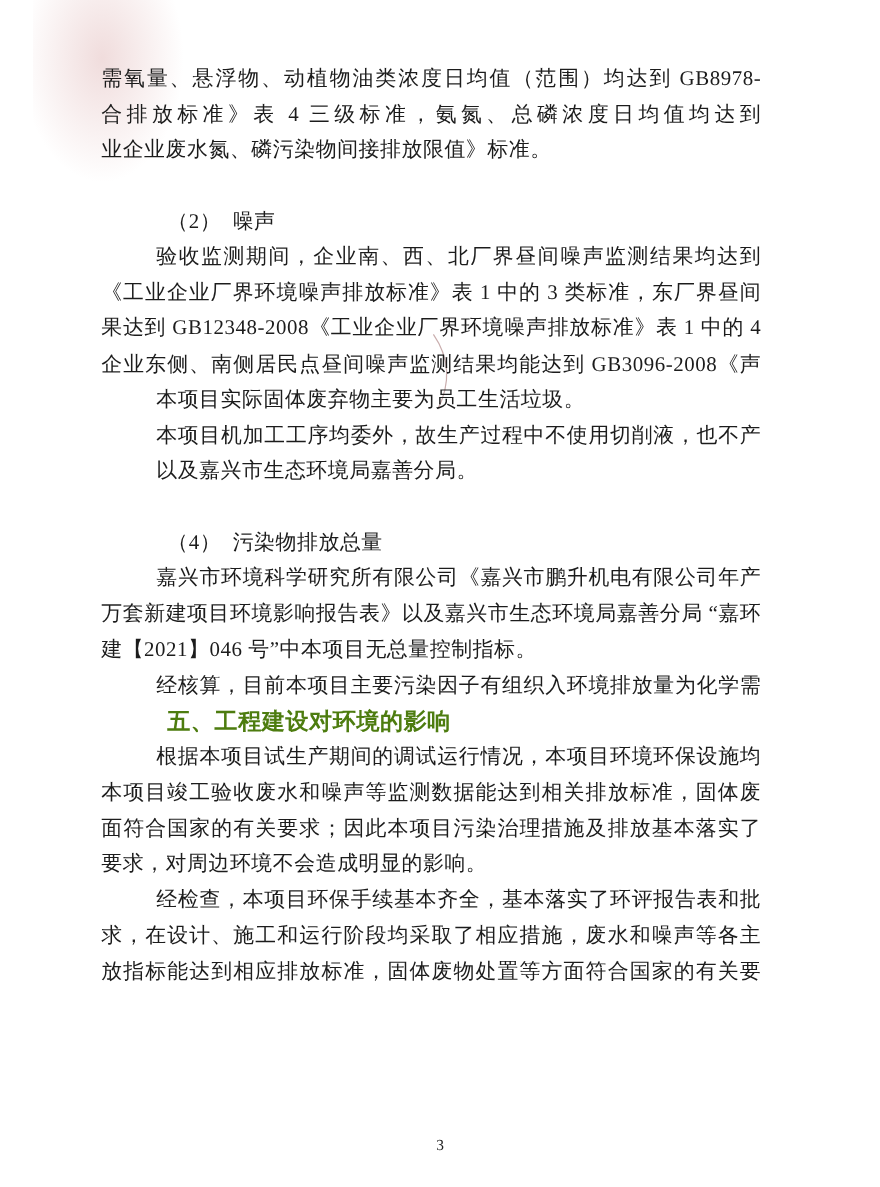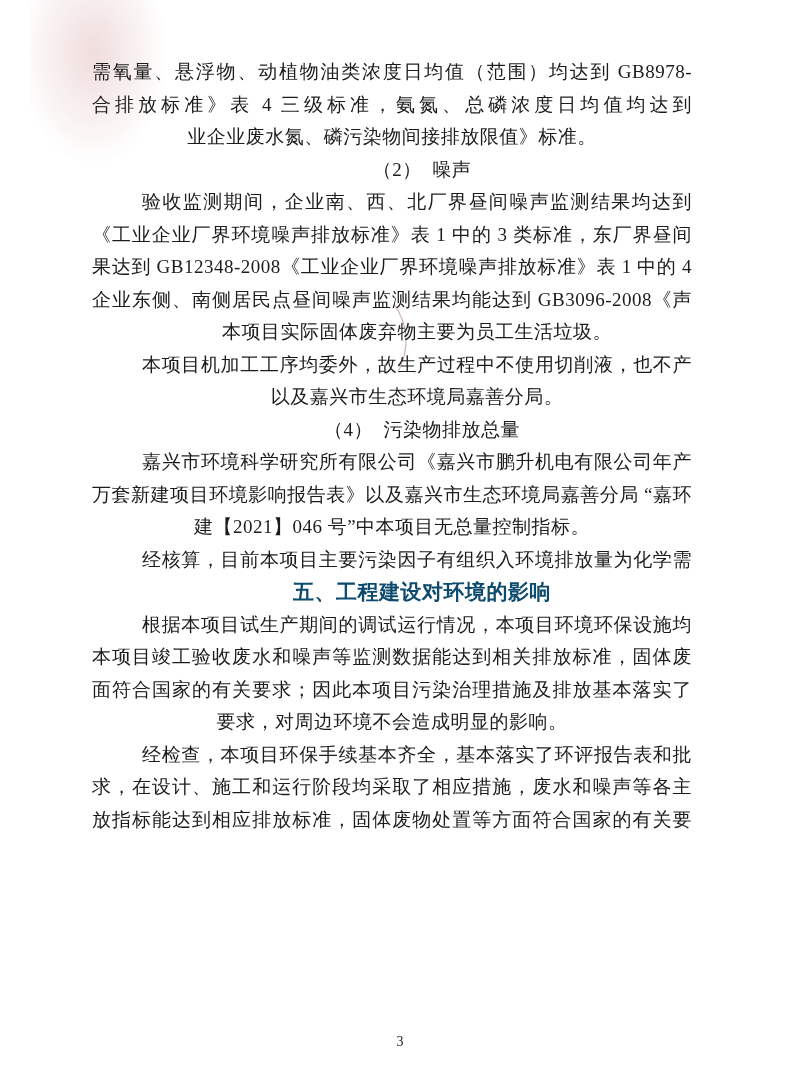--- a/index.html
+++ b/index.html
@@ -39,34 +39,34 @@
     top: 56px;
     width: 600px;
   }
   .line {
     height: 32.5px;
     line-height: 32.5px;
     font-size: 19px;
     overflow: hidden;
     white-space: pre;
     letter-spacing: 0.5px;
-    text-align: center;
+    text-align: left;
   }
   .line.fill {
     white-space: normal;
     text-align: justify;
     text-align-last: justify;
   }
   .line.indent   { padding-left: 50px; }
-  .line.item     { padding-left: 60px; }
+  .line.item     { padding-left: 60px; margin-top: 32px; }
   .line.heading  {
     padding-left: 60px;
     font-weight: bold;
     font-size: 21px;
-    color: #0c4a6e;
+    color: #4d7c0f;
   }
   .pageno {
     position: absolute;
     left: 0;
     right: 0;
     top: 1034px;
     text-align: center;
     font-size: 14px;
     color: #222222;
     font-family: "Liberation Serif", "DejaVu Serif", serif;

